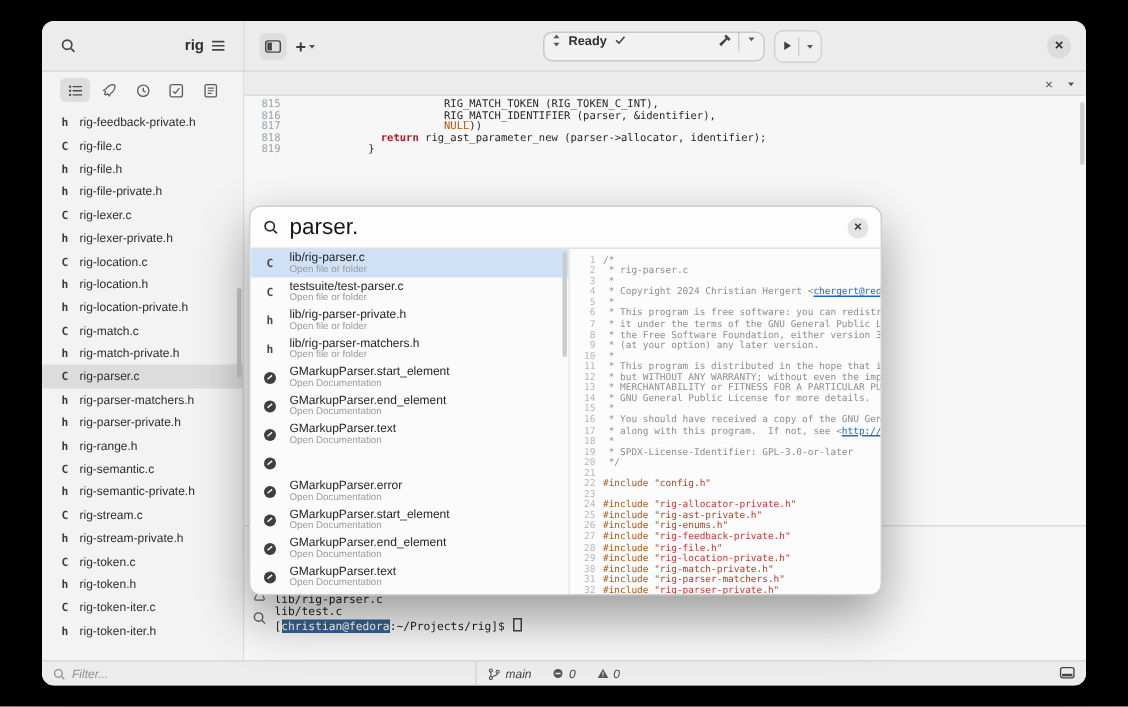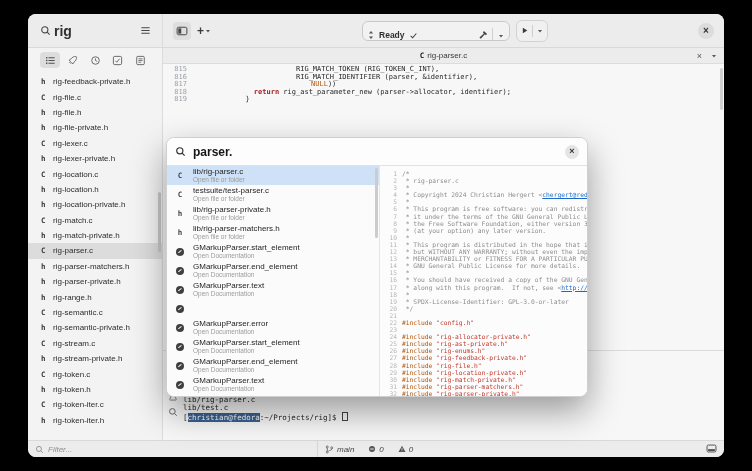--- a/index.html
+++ b/index.html
@@ -5,26 +5,26 @@
   html,body{margin:0;padding:0;}
   body{width:752px;height:471px;background:#000;position:relative;overflow:hidden;
        font-family:"Liberation Sans",sans-serif;-webkit-font-smoothing:antialiased;}
   .window{position:absolute;left:28px;top:14px;width:696px;height:443px;background:#ececec;
           border-radius:8px;overflow:hidden;box-shadow:0 10px 30px rgba(0,0,0,.65);
           display:flex;flex-direction:column;}
   
   .headerbar{height:33px;display:flex;flex:none;background:#ececec;border-bottom:1px solid #d9d9d9;}
   .hb-left{width:135px;flex:none;display:flex;align-items:center;padding:0 8px;box-sizing:border-box;
            border-right:1px solid #dcdcdc;}
-  .hb-title{flex:1;text-align:left;font-size:14px;font-weight:bold;color:#303030;}
+  .hb-title{flex:1;text-align:right;font-size:10px;font-weight:bold;color:#303030;}
   .iconbtn{display:flex;align-items:center;justify-content:center;width:18px;height:18px;border-radius:4px;color:#454545;}
   .iconbtn svg{display:block;}
   .hb-main{flex:1;display:flex;align-items:center;padding:0 10px;gap:6px;}
   .split{display:flex;align-items:center;}
-  .omnibar{display:flex;align-items:flex-end;height:20px;border:1px solid #c9c9c9;border-radius:6px;
+  .omnibar{display:flex;align-items:flex-start;height:20px;border:1px solid #c9c9c9;border-radius:6px;
            background:#f2f2f2;padding:0 4px;gap:4px;min-width:148px;box-sizing:border-box;}
   .omni-label{font-size:8.5px;font-weight:bold;color:#2e2e2e;}
   .omni-spacer{flex:1;}
   .vsep{width:1px;height:12px;background:#cfcfcf;}
   .playpill{display:flex;align-items:center;height:20px;border:1px solid #d2d2d2;border-radius:6px;
             background:#f0f0f0;padding:0 3px;gap:3px;}
   .spacer{flex:1;}
   .closecircle{width:16px;height:16px;border-radius:50%;background:#dcdcdc;color:#333;font-size:10px;
                line-height:15px;text-align:center;font-weight:bold;}
   
@@ -47,21 +47,21 @@
   .tabbar{height:15px;flex:none;background:#ececec;border-bottom:1px solid #dcdcdc;display:flex;
           align-items:center;position:relative;}
   .tab-center{position:absolute;left:0;right:0;text-align:center;font-size:8px;color:#3a3a3a;}
   .tab-badge{font-weight:bold;font-size:7.5px;color:#1a1a1a;margin-right:3px;font-family:"DejaVu Sans Mono",monospace;}
   .tab-right{position:absolute;right:6px;display:flex;align-items:center;gap:8px;color:#555;font-size:9px;}
   .editor{flex:1;position:relative;overflow:hidden;background:#f7f7f7;padding-top:2px;}
   .eline{display:flex;line-height:7.5px;font-family:"DejaVu Sans Mono",monospace;font-size:7px;gap:44px;}
   .enum{width:24px;flex:none;text-align:right;padding-right:6px;color:#9aa0a6;}
   .etext{white-space:pre;color:#1f1f1f;}
   .etext .kw{color:#a81c1c;font-weight:bold;}
-  .etext .ct{color:#b45309;margin-left:15px;}
+  .etext .ct{color:#b45309;}
   .ed-scroll{position:absolute;right:1px;top:4px;width:3px;height:42px;border-radius:2px;background:#d0d0d0;}
   
   .terminal{height:89px;flex:none;border-top:1px solid #dcdcdc;display:flex;background:#f7f7f7;}
   .rail{width:20px;flex:none;display:flex;flex-direction:column;align-items:center;padding-top:8px;gap:6px;color:#5f5f5f;}
   .term-body{flex:1;padding-top:5px;font-family:"DejaVu Sans Mono",monospace;font-size:7.5px;
              line-height:8px;color:#1c1c1c;white-space:pre;}
   .tsel{background:#39618f;color:#fff;}
   .cursor{display:inline-block;width:4px;height:7px;border:1px solid #444;vertical-align:-1px;margin-left:1px;}
   
   .statusbar{height:16px;flex:none;background:#ececec;border-top:1px solid #d9d9d9;display:flex;
@@ -69,21 +69,21 @@
   .sb-filter{width:290px;flex:none;display:flex;align-items:center;gap:4px;padding-left:7px;
              box-sizing:border-box;height:100%;border-right:1px solid #d6d6d6;color:#8f8f8f;}
   .sb-item{display:flex;align-items:center;gap:3px;padding:0 7px;color:#444;}
   .sb-right{margin-left:auto;padding-right:7px;color:#444;}
   
   .dialog{position:absolute;left:138px;top:89px;width:420px;height:258px;background:#fbfbfb;
           border-radius:8px;border:1px solid #cfcfcf;box-shadow:0 14px 34px rgba(0,0,0,.38);
           display:flex;flex-direction:column;z-index:20;overflow:hidden;}
   .dlg-head{height:27px;flex:none;display:flex;align-items:center;padding:0 8px;gap:7px;
             border-bottom:1px solid #e2e2e2;background:#fdfdfd;}
-  .dlg-query{font-size:12px;color:#161616;flex:1;font-weight:bold;}
+  .dlg-query{font-size:15px;color:#161616;flex:1;}
   .dlg-close{width:14px;height:14px;border-radius:50%;background:#e4e4e4;color:#333;font-size:9px;
              line-height:13px;text-align:center;font-weight:bold;}
   .dlg-body{flex:1;display:flex;min-height:0;}
   .results{width:212px;flex:none;border-right:1px solid #e5e5e5;overflow:hidden;position:relative;background:#fbfbfb;}
   .rrow{height:19px;display:flex;align-items:center;padding-left:6px;gap:6px;}
   .rrow.sel{background:#cfe1f6;}
   .ricon{width:14px;flex:none;display:flex;justify-content:center;align-items:center;}
   .rbadge{font-size:7.5px;font-weight:bold;color:#474747;font-family:"DejaVu Sans Mono",monospace;}
   .rdoc{width:8px;height:8px;border-radius:50%;background:#3f3f3f;position:relative;}
   .rdoc::after{content:"";position:absolute;left:2px;top:3.2px;width:4px;height:1.4px;background:#fbfbfb;transform:rotate(-40deg);}
@@ -306,23 +306,20 @@
           </div>
           <div class="file-row">
             <span class="fbadge">h</span>
             <span class="fname">rig-token-iter.h</span>
           </div>
         </div>
     </div>
 
     <div class="main">
       <div class="tabbar">
-        <div class="tab-center">
-          <span class="tab-badge">C</span><span>rig-parser.c</span>
-        </div>
         <div class="tab-right">
           <span>×</span>
           <svg width="8" height="8" viewBox="0 0 16 16">
               <polygon points="4,6 12,6 8,11" fill="#555"></polygon>
             </svg>
         </div>
       </div>
       <div class="editor">
         <div class="ed-scroll"></div>
       <div class="eline">

